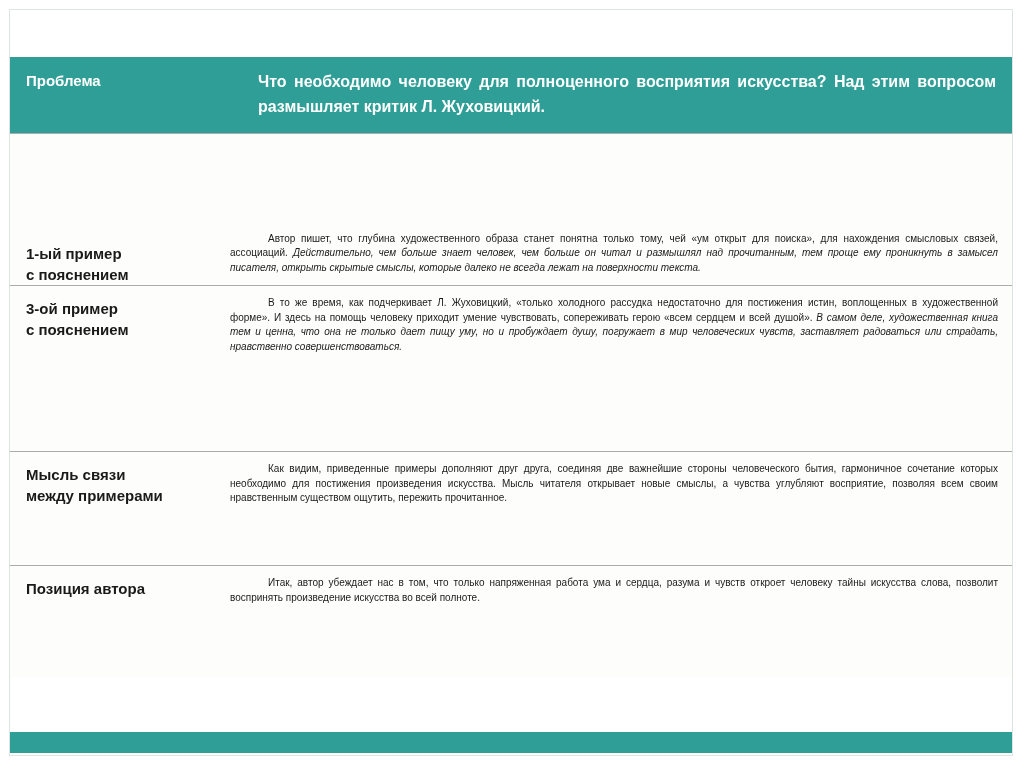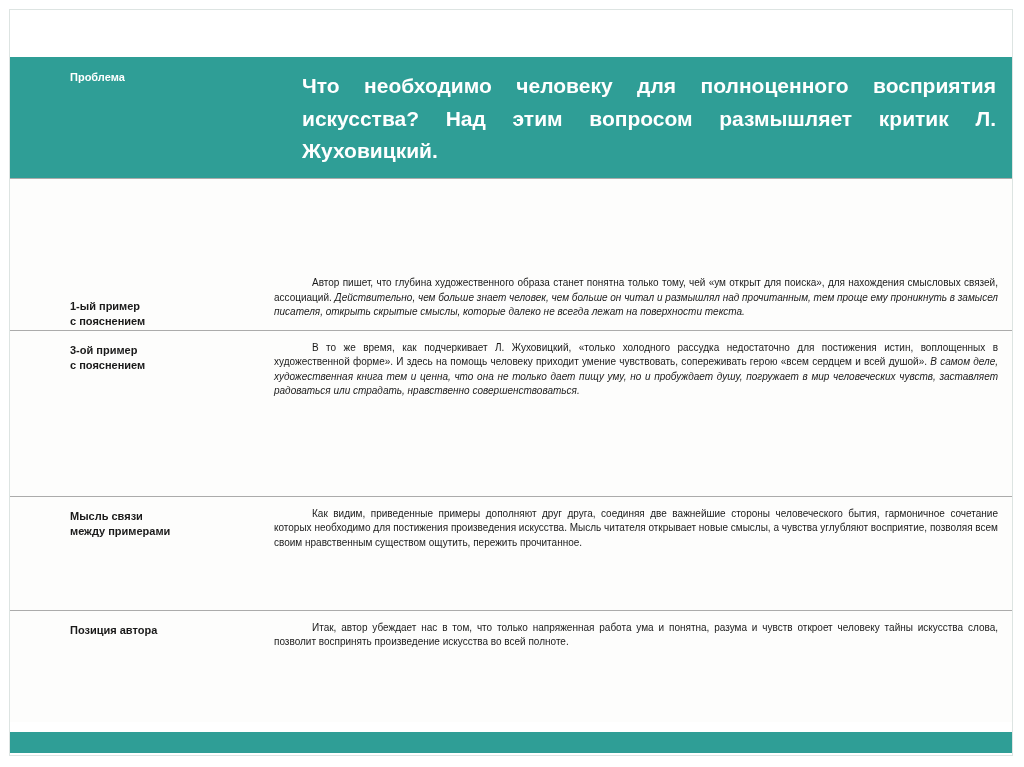--- a/index.html
+++ b/index.html
@@ -45,24 +45,23 @@
   .row.r2 { min-height: 166px; }
   .row.r3 { min-height: 114px; }
   .row.r4 { min-height: 112px; }
 
   .label-cell {
     width: 210px;
     flex: 0 0 210px;
     box-sizing: border-box;
     padding: 12px 8px 0 16px;
     font-weight: bold;
-    font-size: 11px;
+    font-size: 15px;
     line-height: 1.4;
     white-space: pre-line;
-    margin-left: 44px;
   }
   .row.header .label-cell {
     padding-top: 13px;
   }
   .text-cell {
     flex: 1 1 auto;
     box-sizing: border-box;
     padding: 10px 14px 10px 10px;
   }
   .row.header .text-cell {
@@ -70,21 +69,21 @@
   }
   p.para {
     margin: 0;
     font-size: 10px;
     line-height: 1.45;
     text-align: justify;
     text-indent: 38px;
   }
   p.header-text {
     margin: 0;
-    font-size: 21px;
+    font-size: 16px;
     font-weight: bold;
     line-height: 1.55;
     text-align: justify;
     text-indent: 0;
   }
   .italic { font-style: italic; }
 
   .bottom-bar {
     position: absolute;
     left: 0;
@@ -128,21 +127,21 @@
       <div class="label-cell">Мысль связи
 между примерами</div>
       <div class="text-cell">
         <p class="para"><span>Как видим, приведенные примеры дополняют друг друга, соединяя две важнейшие стороны человеческого бытия, гармоничное сочетание которых необходимо для постижения произведения искусства. Мысль читателя открывает новые смыслы, а чувства углубляют восприятие, позволяя всем своим нравственным существом ощутить, пережить прочитанное.</span></p>
       </div>
     </div>
 
     <div class="row body r4">
       <div class="label-cell">Позиция автора</div>
       <div class="text-cell">
-        <p class="para"><span>Итак, автор убеждает нас в том, что только напряженная работа ума и понятна, разума и чувств откроет человеку тайны искусства слова, позволит воспринять произведение искусства во всей полноте.</span></p>
+        <p class="para"><span>Итак, автор убеждает нас в том, что только напряженная работа ума и сердца, разума и чувств откроет человеку тайны искусства слова, позволит воспринять произведение искусства во всей полноте.</span></p>
       </div>
     </div>
 
   </div>
 
   <div class="bottom-bar"></div>
 
 </div>
 
 </body></html>

